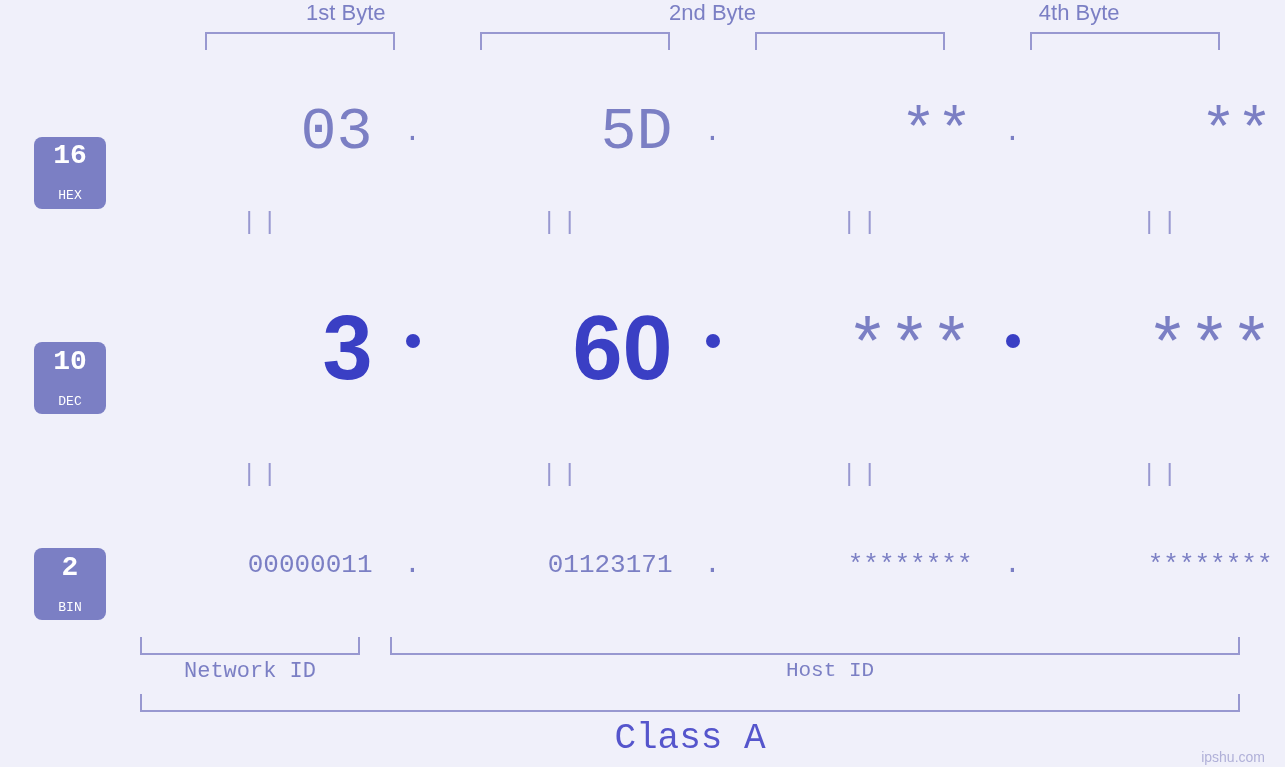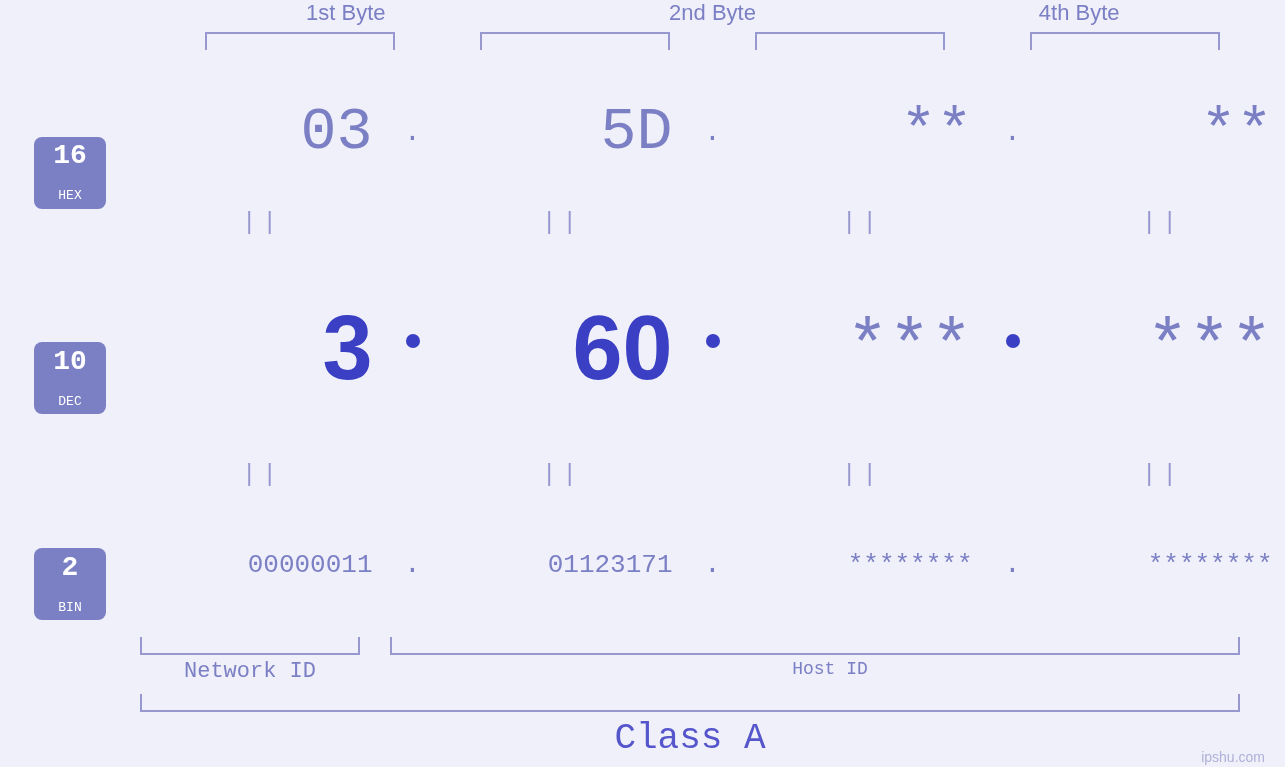--- a/index.html
+++ b/index.html
@@ -204,21 +204,21 @@
       text-align: center;
       color: #7b7fc4;
       font-size: 22px;
       font-family: 'Courier New', monospace;
     }
 
     .host-id-label {
       flex: 1;
       text-align: center;
       color: #7b7fc4;
-      font-size: 18px;
+      font-size: 21px;
       font-family: 'Courier New', monospace;
       margin-left: 30px;
     }
 
     
     .class-bracket {
       width: 100%;
       height: 18px;
       border-bottom: 2px solid #9898d0;
       border-left: 2px solid #9898d0;

